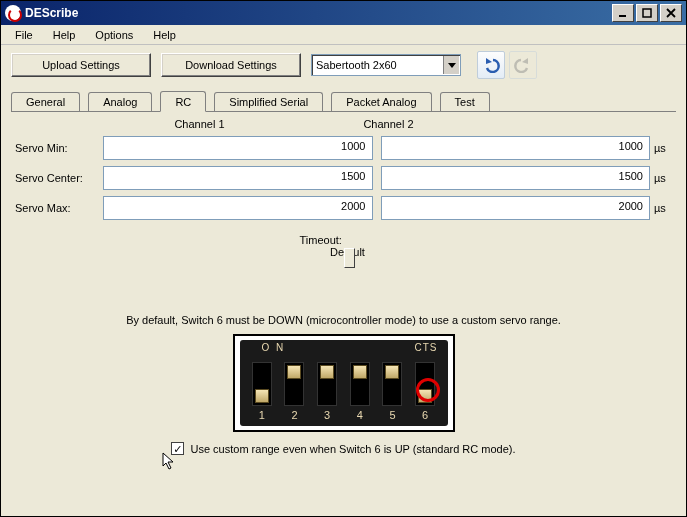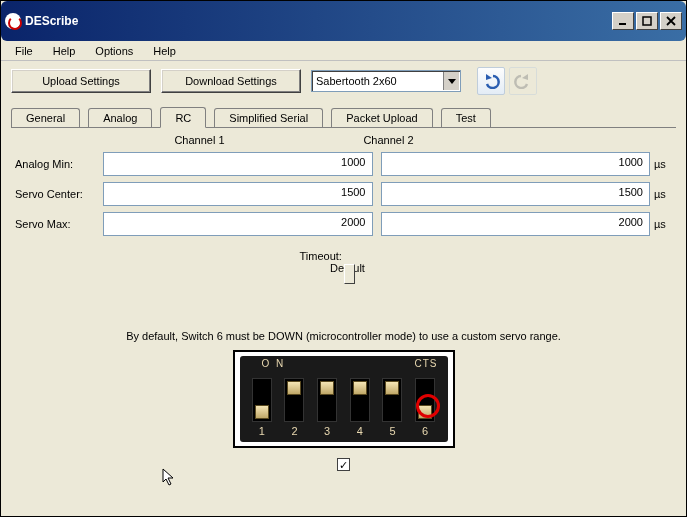--- a/index.html
+++ b/index.html
@@ -13,27 +13,26 @@
     overflow: hidden;
   }
   .window {
     width: 687px;
     height: 517px;
     background: #ece9d8;
     border: 1px solid #000;
     position: relative;
   }
   .titlebar {
-    height: 40px;
+    height: 24px;
     background: linear-gradient(to right, #0a246a, #3a6ea5);
     color: #fff;
     display: flex;
     align-items: center;
     padding: 0 4px;
-    border-radius: 6px;
   }
   .titlebar .app-icon {
     width: 16px; height: 16px;
     background: #fff;
     border-radius: 50%;
     margin-right: 4px;
     position: relative;
   }
   .titlebar .app-icon::after{
     content:"";position:absolute;left:3px;top:3px;width:10px;height:10px;
@@ -377,35 +376,35 @@
 
   <div class="tabs">
     <div class="tab">General</div>
     <div class="tabsep"></div>
     <div class="tab">Analog</div>
     <div class="tabsep"></div>
     <div class="tab active">RC</div>
     <div class="tabsep"></div>
     <div class="tab">Simplified Serial</div>
     <div class="tabsep"></div>
-    <div class="tab">Packet Upload</div>
+    <div class="tab">Packet Analog</div>
     <div class="tabsep"></div>
     <div class="tab">Test</div>
   </div>
 
   <div class="tabpanel">
 
     <div class="channel-headers">
       <div>Channel 1</div>
       <div>Channel 2</div>
       <div style="width:22px"></div>
     </div>
 
     <div class="row">
-      <div class="label">Analog Min:</div>
+      <div class="label">Servo Min:</div>
       <div class="numinput">1000</div>
       <div class="gap"></div>
       <div class="numinput">1000</div>
       <div class="unit">µs</div>
     </div>
 
     <div class="row">
       <div class="label">Servo Center:</div>
       <div class="numinput">1500</div>
       <div class="gap"></div>
@@ -457,20 +456,21 @@
           <div class="dip-slot">
               <div class="dip-sw down"></div>
               <div class="dip-num">6</div>
             </div>
           <div class="dip-circle"></div>
         </div>
       </div>
 
       <div class="check-row">
         <div class="checkbox">✓</div>
+        <span>Use custom range even when Switch 6 is UP (standard RC mode).</span>
         <svg class="cursor" viewBox="0 0 16 20">
           <path d="M1 1 L1 14 L4 11 L7 17 L9 16 L6 10 L11 10 Z" fill="#fff" stroke="#000" stroke-width="1"></path>
         </svg>
       </div>
     </div>
 
   </div>
 
 </div>
 

